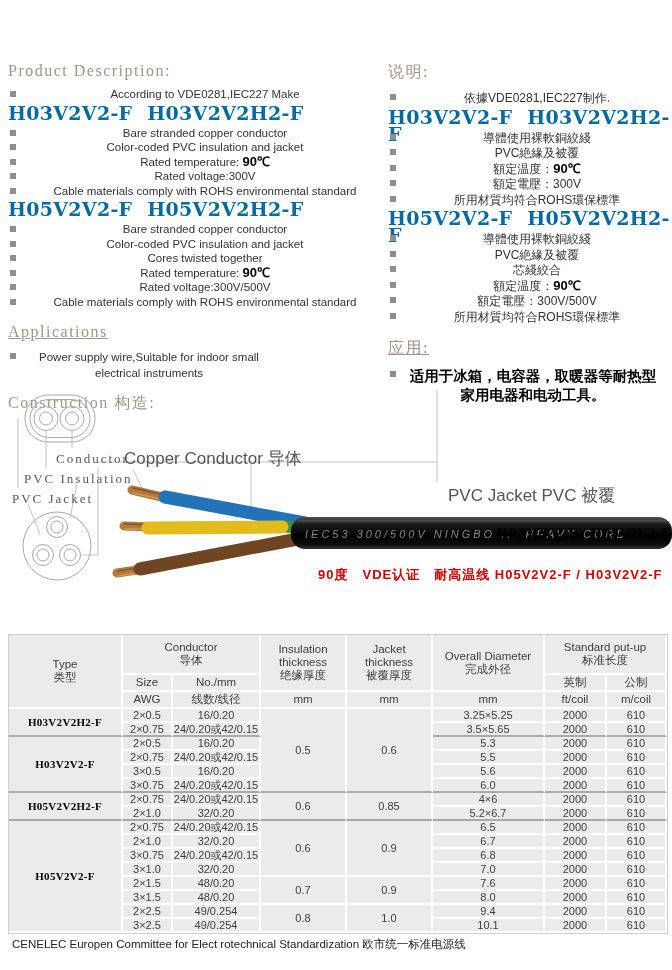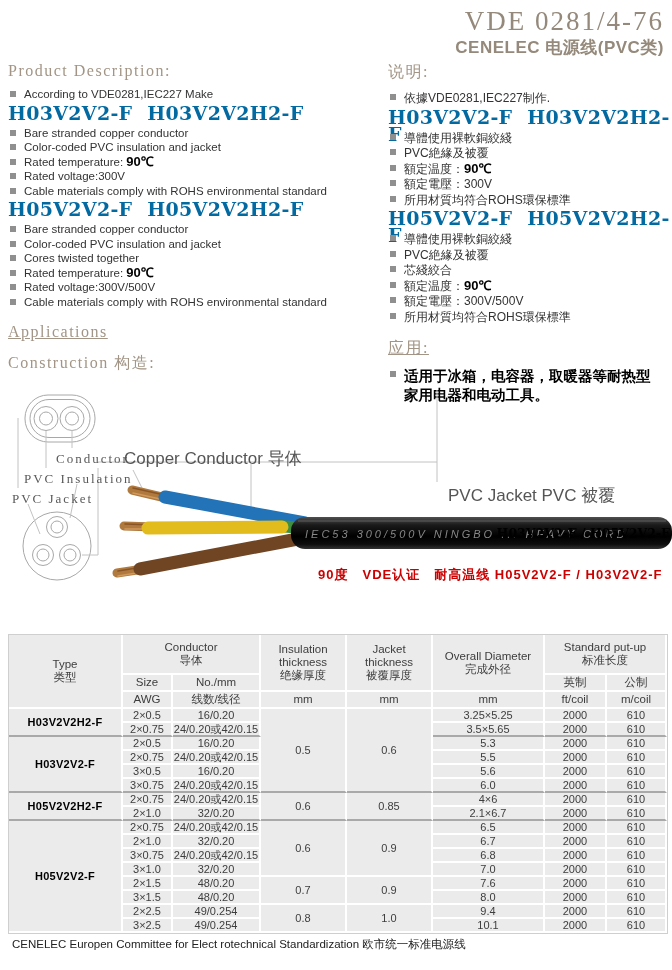--- a/index.html
+++ b/index.html
@@ -11,21 +11,21 @@
                  color:#94897a;letter-spacing:2px;}
   .doc-title .t2{font-size:17px;line-height:22px;font-weight:bold;color:#94897a;letter-spacing:.5px;}
   
   .col{position:absolute;top:62px;}
   .col-left{left:8px;width:378px;}
   .col-right{left:388px;width:282px;}
   .sec-head{font-family:"Liberation Serif",serif;font-weight:normal;font-size:16px;
             color:#a29585;letter-spacing:1.5px;margin:0 0 7px 0;}
   .apphead{margin:14px 0 8px 0;text-decoration:underline;}
   .conshead{margin:12px 0 0 0;}
-  ul.lst{list-style:none;margin:0 0 2px 0;padding:0;}
+  ul.lst{list-style:none;margin:0 0 2px 0;padding:0;text-align:center;}
   ul.lst li{position:relative;padding-left:16px;}
   .sq{position:absolute;left:2px;top:4px;width:6px;height:6px;background:#8f8f8f;}
   .en ul.lst li{font-size:11.5px;height:14.5px;line-height:14px;}
   .cn ul.lst li{font-size:12px;height:15.5px;line-height:15px;}
   .hot{font-weight:bold;font-size:13px;color:#000;margin-top:48px;}
   .model{font-family:"DejaVu Serif",serif;font-weight:bold;font-size:19px;color:#0369a1;
          letter-spacing:.3px;word-spacing:8px;margin:3px 0 4px 0;height:17px;line-height:17px;}
   ul.app li{height:auto !important;line-height:16px !important;width:250px;}
   ul.app-cn li{height:auto !important;font-size:14.5px !important;line-height:19px !important;
                font-weight:bold;color:#000;width:258px;}
@@ -40,35 +40,31 @@
   .fig-caption{position:absolute;font-weight:bold;font-size:13px;color:#cc0000;
                letter-spacing:1px;white-space:nowrap;}
   
   .spec-table{position:absolute;left:8px;top:634px;width:658px;background:#ebebeb;
               border-collapse:separate;border-spacing:0;border:1px solid #cfcfcf;table-layout:fixed;}
   .spec-table th,.spec-table td{border-right:2px solid #fff;border-bottom:2px solid #fff;
               text-align:center;vertical-align:middle;padding:0;color:#3d3d3d;overflow:hidden;}
   .spec-table thead th{font-weight:normal;font-size:11.5px;line-height:13px;}
   .hr1 th{height:38px;} .hr2 th{height:15px;} .hr3 th{height:15px;}
   .spec-table tbody td{font-size:11px;height:12px;line-height:12px;}
-  td.cell-type{font-family:Liberation Sans, sans-serif;font-weight:bold;font-size:12px;
+  td.cell-type{font-family:Liberation Serif, serif;font-weight:bold;font-size:12px;
                letter-spacing:.3px;color:#000;}
   td.cell-no{font-size:10.5px;}
   .gb{border-bottom:2px solid #a9a9a9 !important;}
   .footnote{position:absolute;left:12px;top:937px;font-size:11.5px;color:#222;}
 </style>
 </head>
 <body>
 
 <div class="canvas">
 
-  <div class="doc-title">
-    <div class="t1">VDE 0281/4-76</div>
-    <div class="t2">CENELEC 电源线(PVC类)</div>
-  </div>
 
   <div class="col col-left en">
     <h2 class="sec-head">Product Description:</h2>
     <ul class="lst">
 
         <li><span class="sq"></span><span>According to VDE0281,IEC227 Make</span><b class="hot"></b></li>
       </ul>
     <div class="model">H03V2V2-F H03V2V2H2-F</div>
     <ul class="lst">
 
@@ -91,20 +87,24 @@
 
         <li><span class="sq"></span><span>Cores twisted together</span><b class="hot"></b></li>
 
         <li><span class="sq"></span><span>Rated temperature: </span><b class="hot">90℃</b></li>
 
         <li><span class="sq"></span><span>Rated voltage:300V/500V</span><b class="hot"></b></li>
 
         <li><span class="sq"></span><span>Cable materials comply with ROHS environmental standard</span><b class="hot"></b></li>
       </ul>
     <h2 class="sec-head apphead">Applications</h2>
+    <ul class="lst app">
+
+        <li><span class="sq"></span><span>Power supply wire,Suitable for indoor small electrical instruments</span></li>
+      </ul>
     <h2 class="sec-head conshead">Construction 构造:</h2>
   </div>
 
   <div class="col col-right cn">
     <h2 class="sec-head">说明:</h2>
     <ul class="lst">
 
         <li><span class="sq"></span><span>依據VDE0281,IEC227制作.</span><b class="hot"></b></li>
       </ul>
     <div class="model">H03V2V2-F H03V2V2H2-F</div>
@@ -319,21 +319,21 @@
           <td class="cell-no">24/0.20或42/0.15</td>
           <td class="cell-ins gb" rowspan="2">0.6</td>
           <td class="cell-jkt gb" rowspan="2">0.85</td>
           <td class="cell-od">4×6</td>
           <td class="cell-ft">2000</td>
           <td class="cell-m">610</td>
         </tr>
         <tr>
           <td class="cell-size gb">2×1.0</td>
           <td class="cell-no gb">32/0.20</td>
-          <td class="cell-od gb">2.1×6.7</td>
+          <td class="cell-od gb">5.2×6.7</td>
           <td class="cell-ft gb">2000</td>
           <td class="cell-m gb">610</td>
         </tr>
         <tr>
           <td class="cell-type" rowspan="8">H05V2V2-F</td>
           <td class="cell-size">2×0.75</td>
           <td class="cell-no">24/0.20或42/0.15</td>
           <td class="cell-ins" rowspan="4">0.6</td>
           <td class="cell-jkt" rowspan="4">0.9</td>
           <td class="cell-od">6.5</td>

